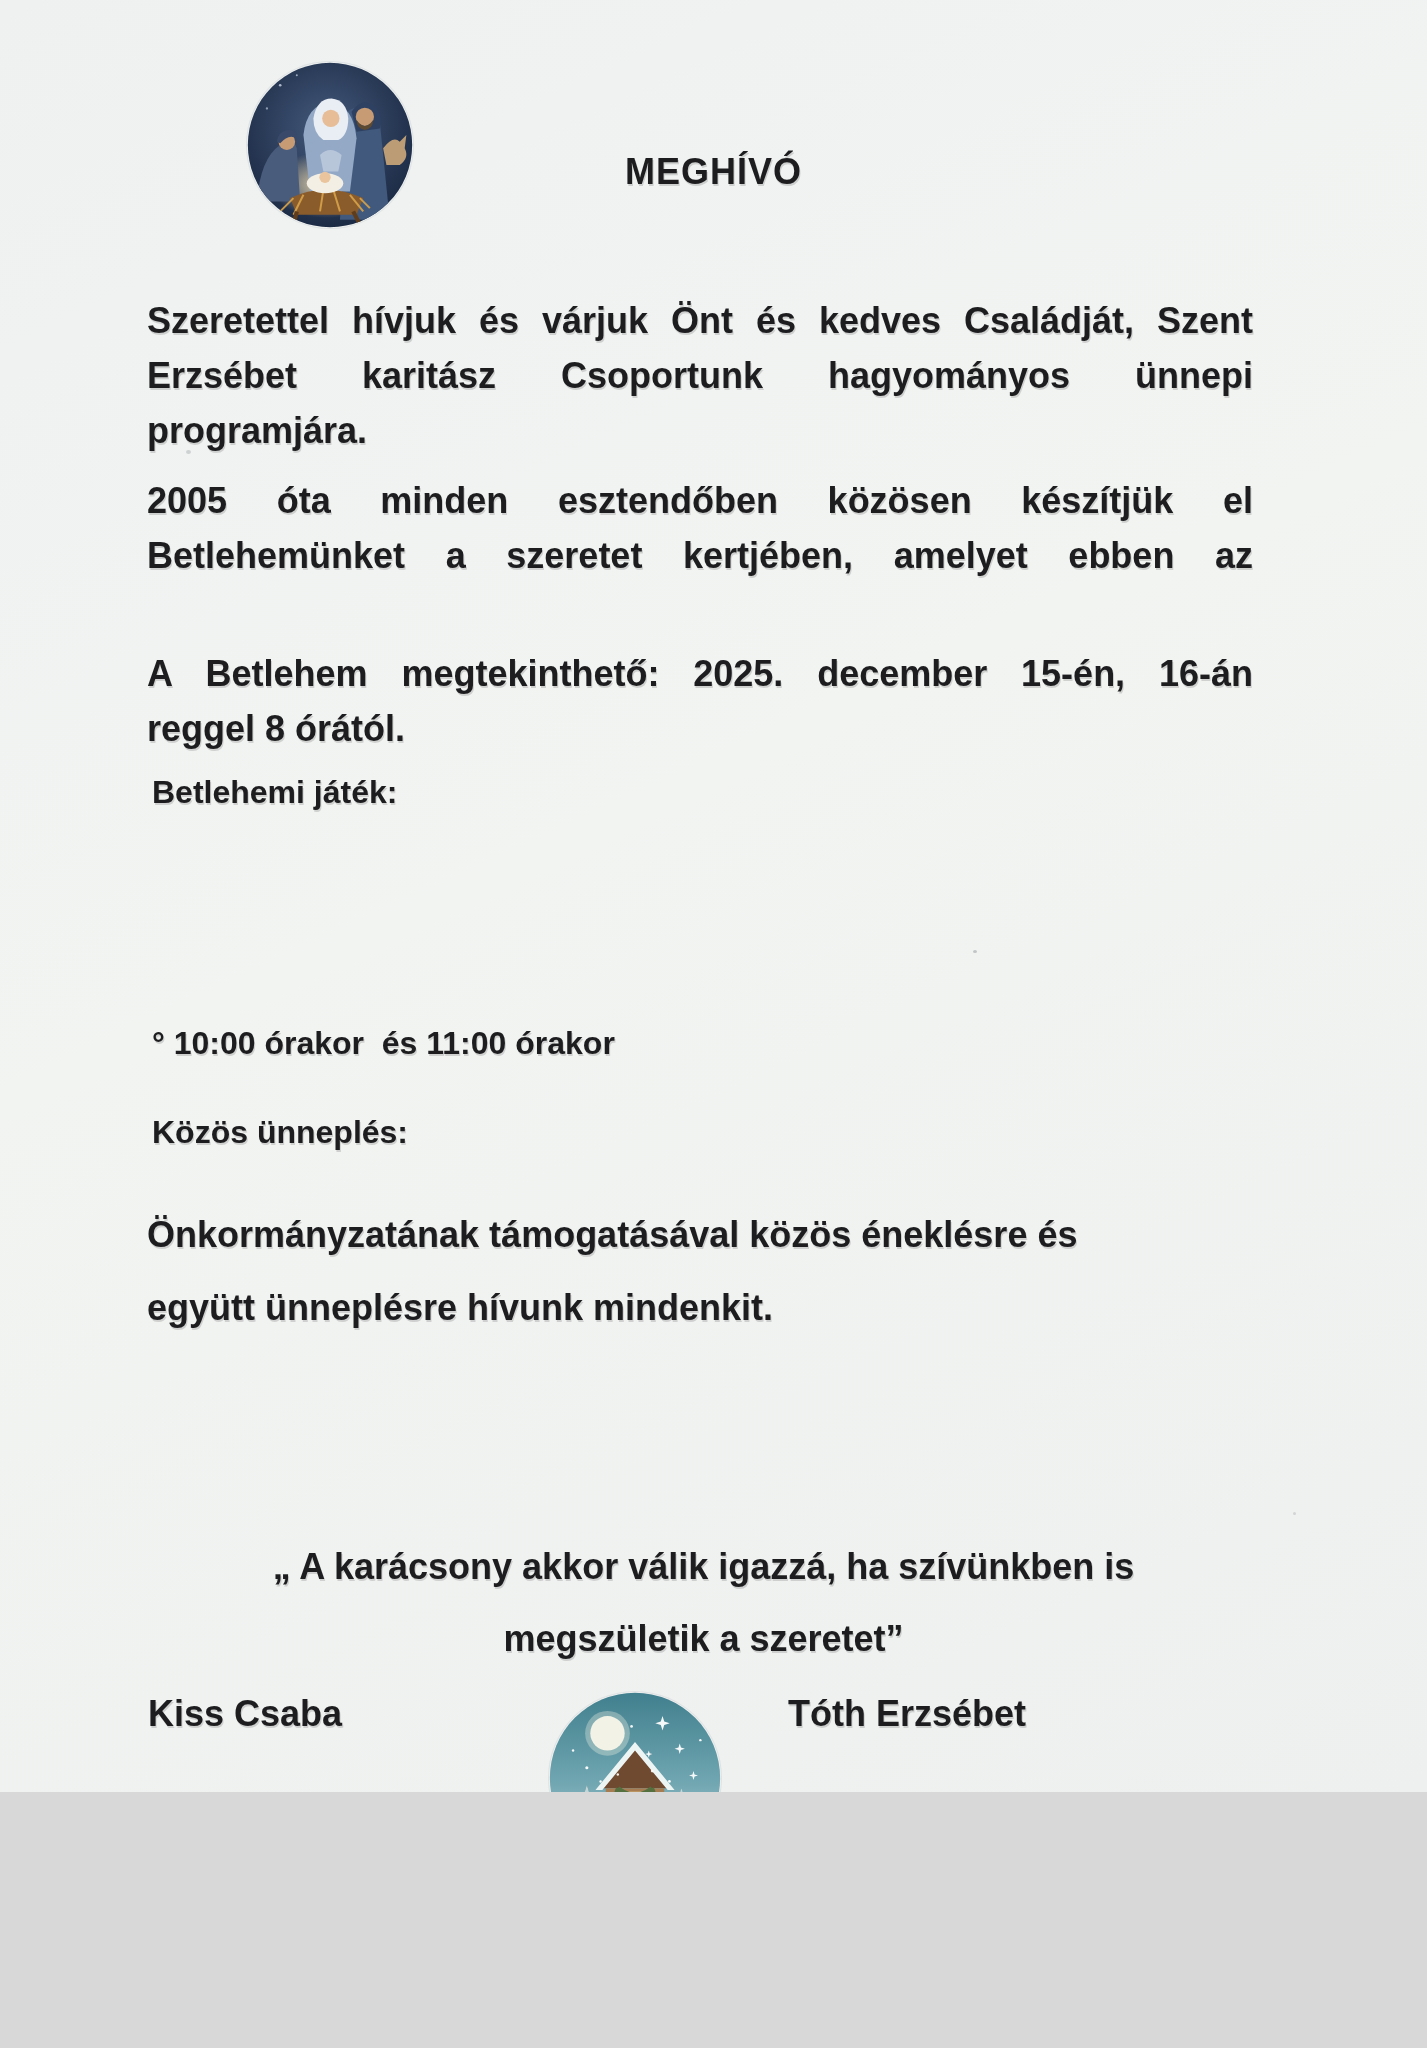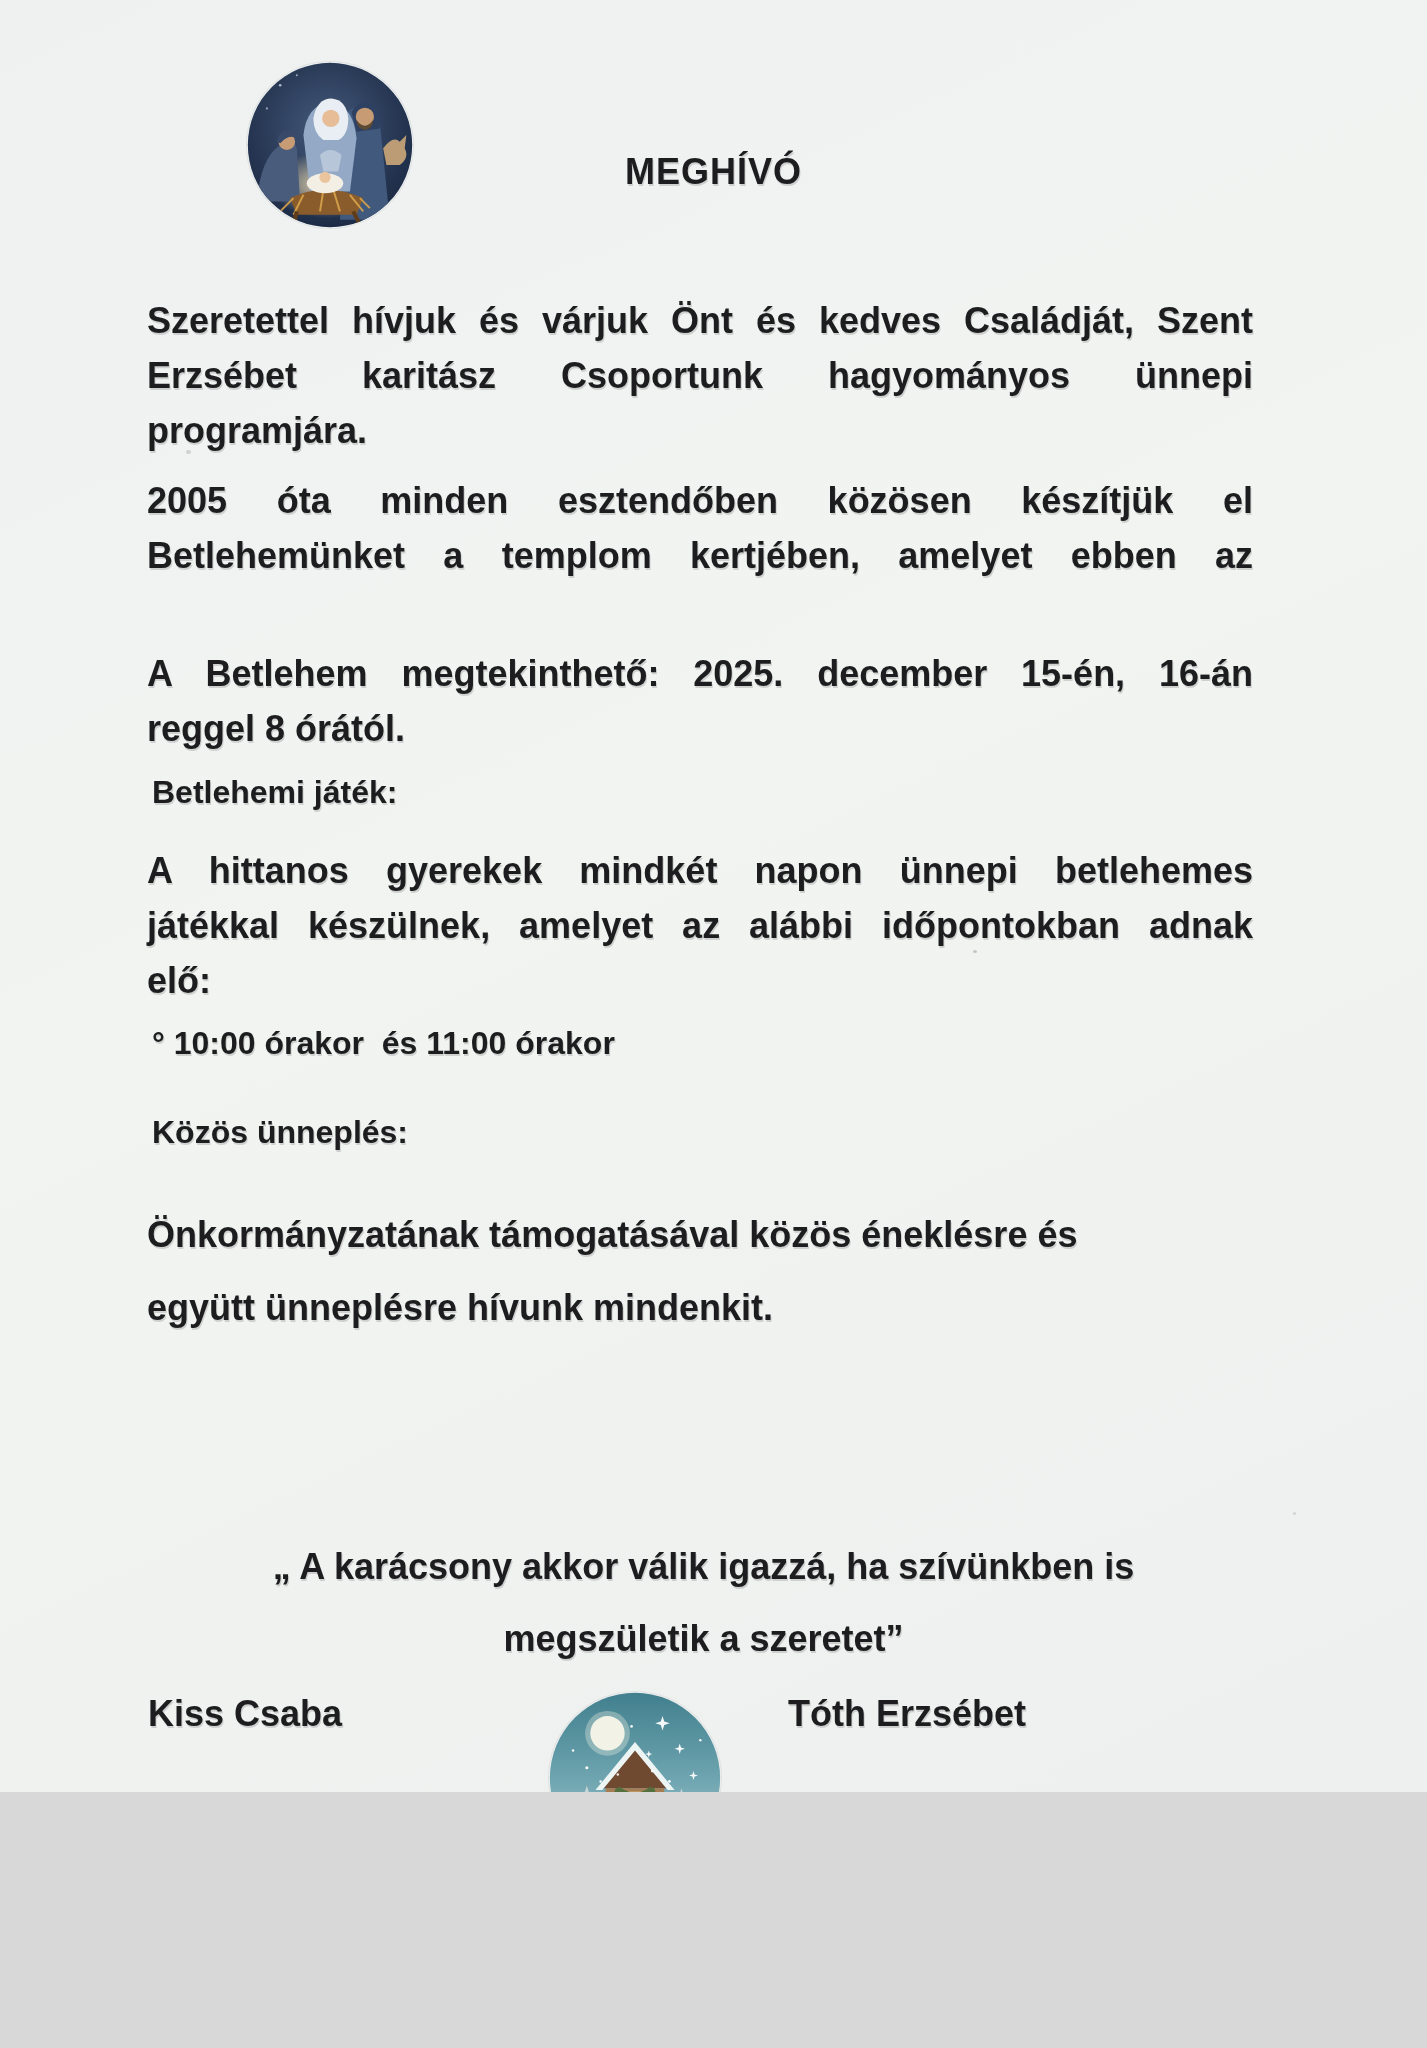--- a/index.html
+++ b/index.html
@@ -101,35 +101,30 @@
   <div class="title ink">MEGHÍVÓ</div>
 
   <div class="text-col para ink" style="top:293px">
     <div class="jline">Szeretettel hívjuk és várjuk Önt és kedves Családját, Szent</div>
     <div class="jline">Erzsébet karitász Csoportunk hagyományos ünnepi</div>
     <div class="lline">programjára.</div>
   </div>
 
   <div class="text-col para ink" style="top:473px">
     <div class="jline">2005 óta minden esztendőben közösen készítjük el</div>
-    <div class="jline">Betlehemünket a templom kertjében, amelyet ebben az</div>
+    <div class="jline">Betlehemünket a szeretet kertjében, amelyet ebben az</div>
   </div>
 
   <div class="text-col para ink" style="top:646px">
     <div class="jline">A Betlehem megtekinthető: 2025. december 15-én, 16-án</div>
     <div class="lline">reggel 8 órától.</div>
   </div>
 
   <div class="heading ink" style="top:771px">Betlehemi játék:</div>
 
-  <div class="text-col para ink" style="top:843px">
-    <div class="jline">A hittanos gyerekek mindkét napon ünnepi betlehemes</div>
-    <div class="jline">játékkal készülnek, amelyet az alábbi időpontokban adnak</div>
-    <div class="lline">elő:</div>
-  </div>
 
   <div class="heading times ink" style="top:1022px">° 10:00 órakor  és 11:00 órakor</div>
 
   <div class="heading ink" style="top:1111px">Közös ünneplés:</div>
 
   <div class="text-col celebr ink" style="top:1198px">
     <div class="lline">Önkormányzatának támogatásával közös éneklésre és</div>
     <div class="lline">együtt ünneplésre hívunk mindenkit.</div>
   </div>
 

